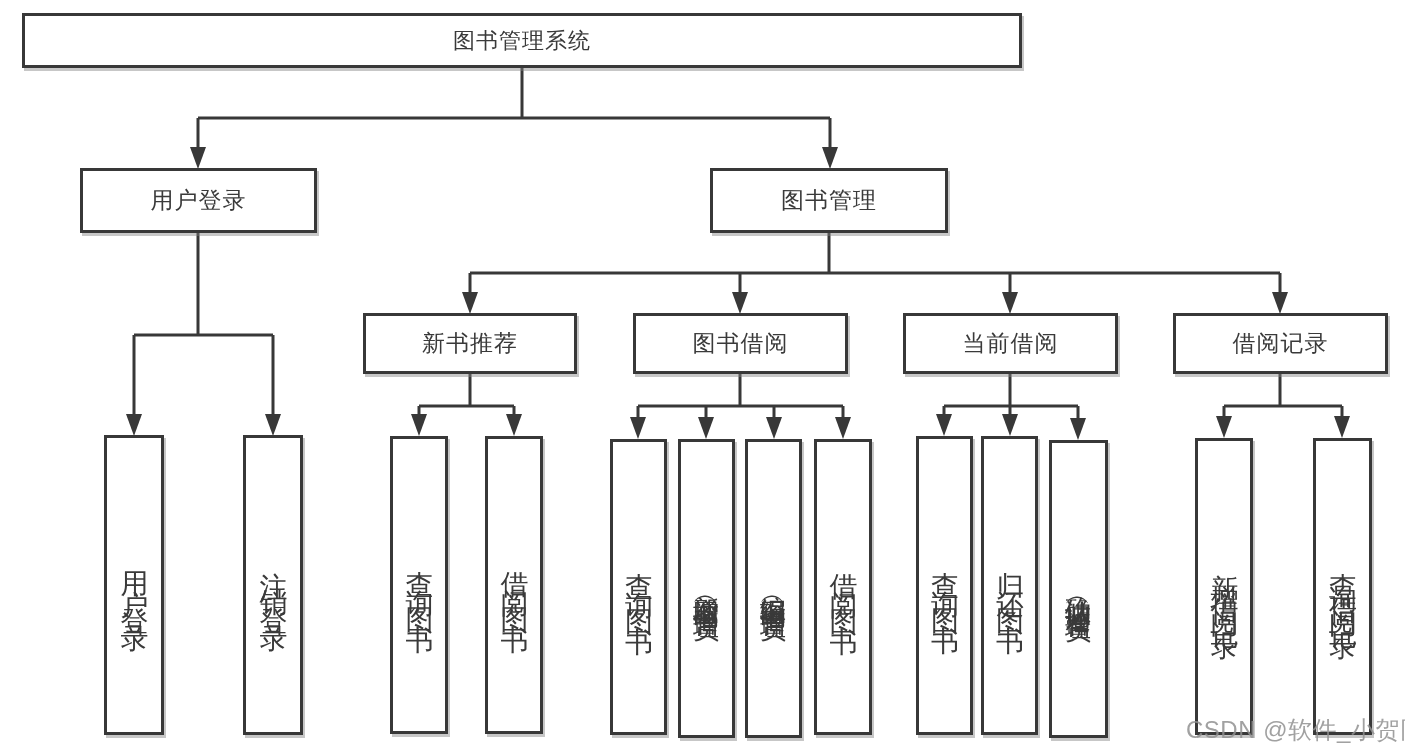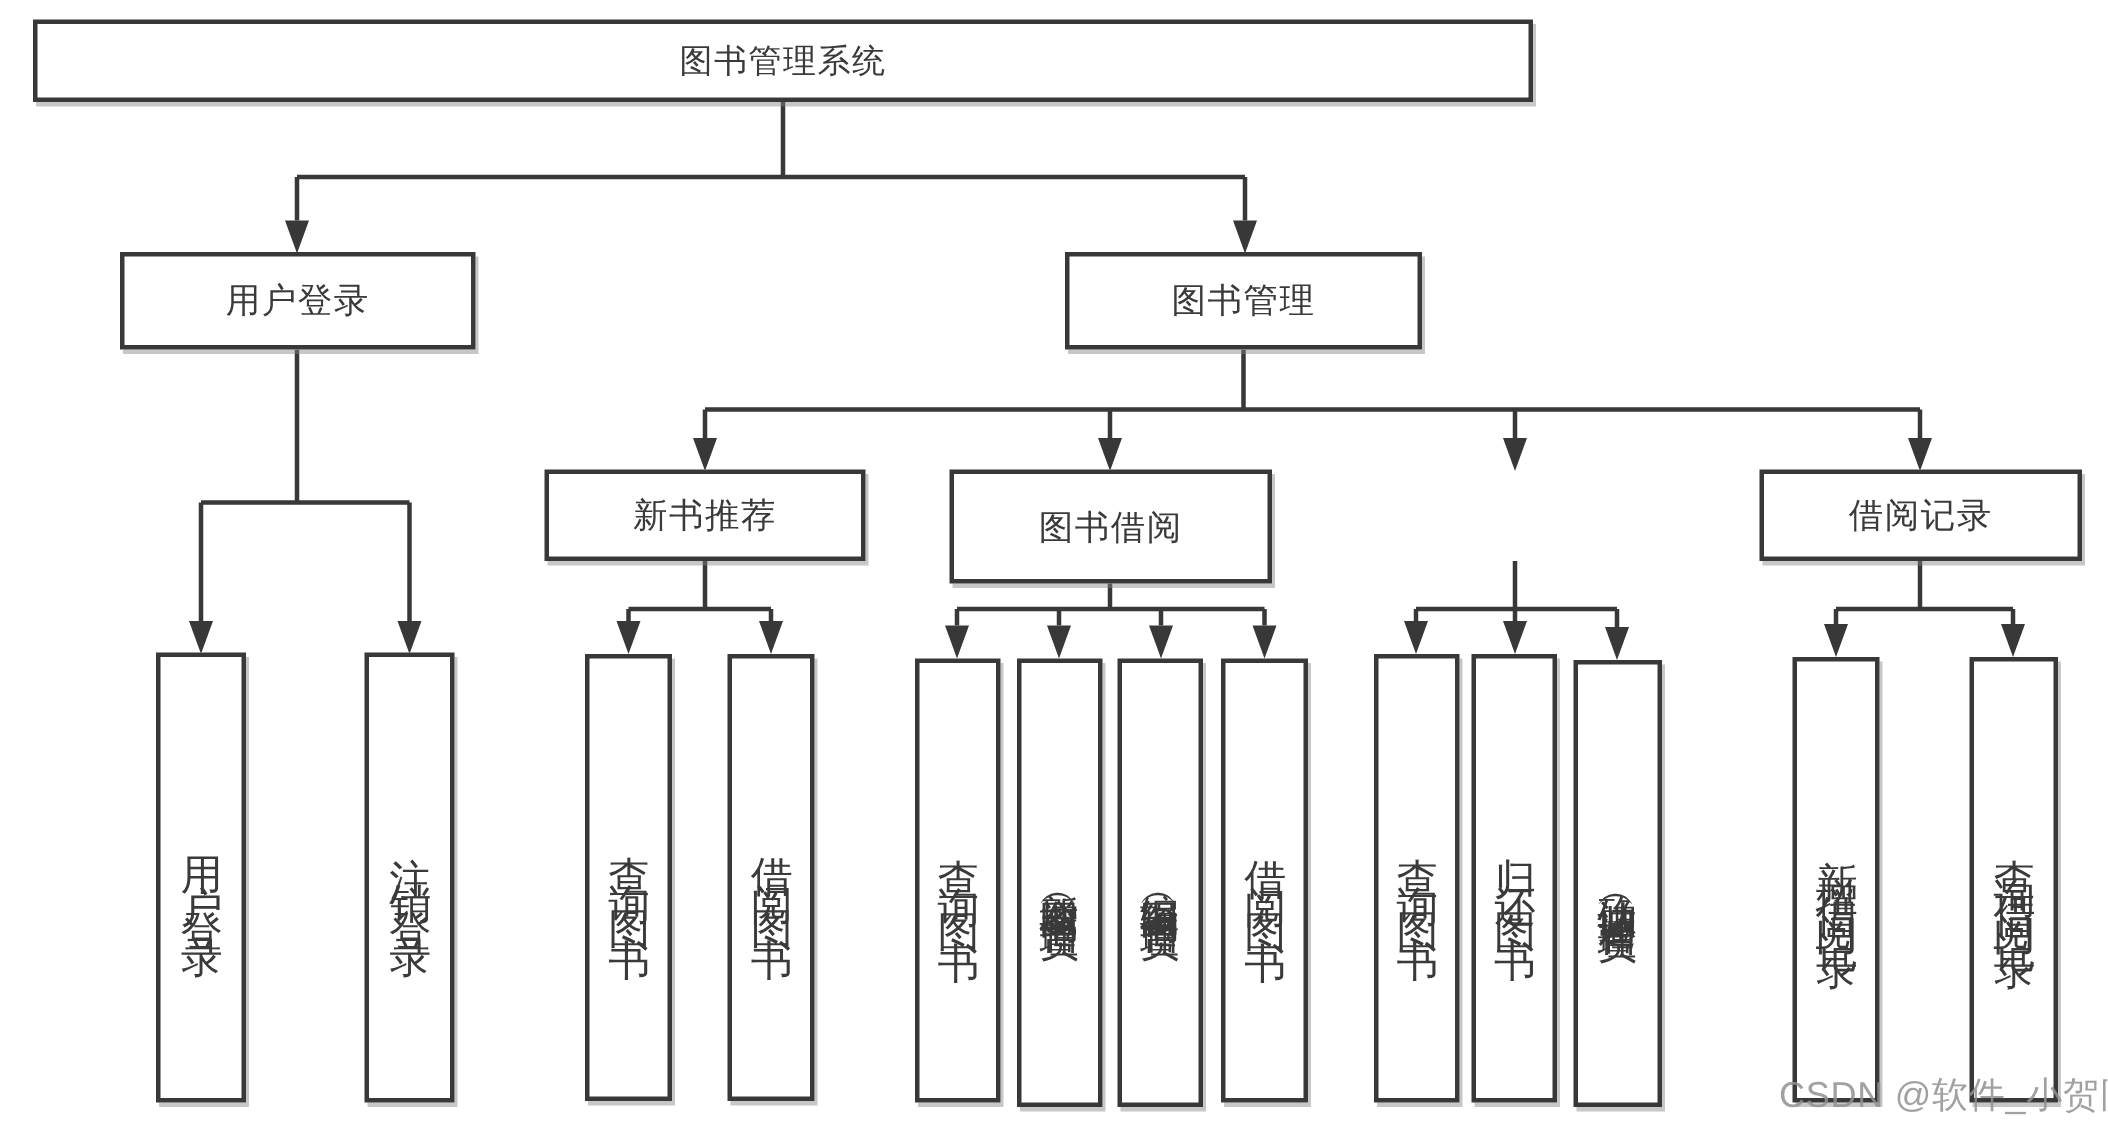--- a/index.html
+++ b/index.html
@@ -76,22 +76,25 @@
   <div class="box" style="left:80px;top:168px;width:237px;height:65px;">
     <span class="hlabel">用户登录</span>
   </div>
   <div class="box" style="left:363px;top:313px;width:214px;height:61px;">
     <span class="hlabel">新书推荐</span>
   </div>
 
   <div class="box" style="left:710px;top:168px;width:238px;height:65px;">
     <span class="hlabel">图书管理</span>
   </div>
-  <div class="box" style="left:633px;top:313px;width:215px;height:76px;">
+  <div class="box" style="left:633px;top:313px;width:215px;height:61px;">
     <span class="hlabel">图书借阅</span>
+  </div>
+  <div class="box" style="left:903px;top:313px;width:215px;height:61px;">
+    <span class="hlabel">当前借阅</span>
   </div>
   <div class="box" style="left:1173px;top:313px;width:215px;height:61px;">
     <span class="hlabel">借阅记录</span>
   </div>
 
   <div class="box" style="left:104px;top:435px;width:60px;height:300px;">
     <span class="v-text">用户登录</span>
   </div>
   <div class="box" style="left:243px;top:435px;width:60px;height:300px;">
     <span class="v-text">注销登录</span>

